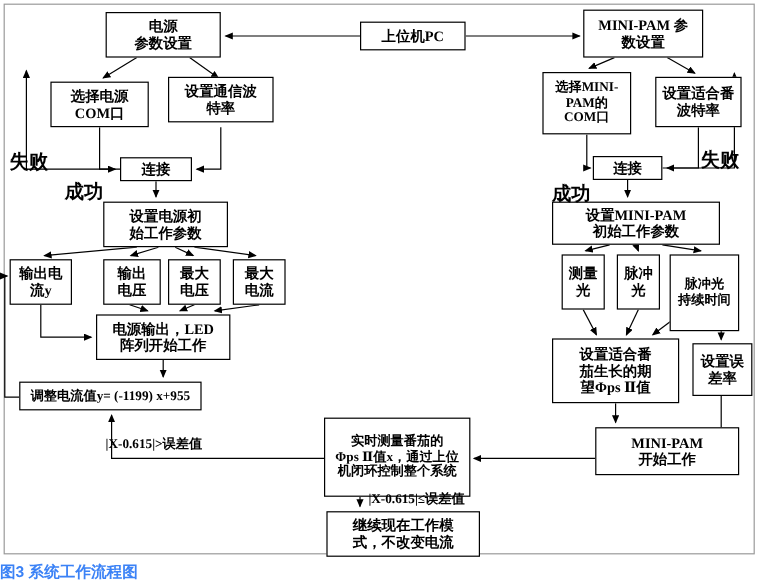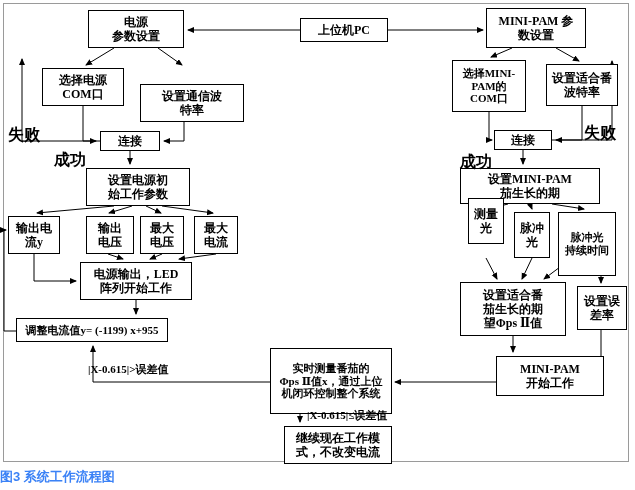--- a/index.html
+++ b/index.html
@@ -78,21 +78,21 @@
 </svg>
 
 <div class="node" style="left:300px;top:18px;width:88px;height:24px">上位机PC</div>
 <div class="node" style="left:88px;top:10px;width:96px;height:38px">电源
 参数设置</div>
 <div class="node" style="left:486px;top:8px;width:100px;height:40px">MINI-PAM 参
 数设置</div>
 
 <div class="node" style="left:42px;top:68px;width:82px;height:38px">选择电源
 COM口</div>
-<div class="node" style="left:140px;top:84px;width:104px;height:38px">设置通信波
+<div class="node" style="left:140px;top:64px;width:88px;height:38px">设置通信波
 特率</div>
 <div class="node" style="left:100px;top:131px;width:60px;height:20px">连接</div>
 <div class="node" style="left:86px;top:168px;width:104px;height:38px">设置电源初
 始工作参数</div>
 <div class="node" style="left:8px;top:216px;width:52px;height:38px">输出电
 流y</div>
 <div class="node" style="left:86px;top:216px;width:48px;height:38px">输出
 电压</div>
 <div class="node" style="left:140px;top:216px;width:44px;height:38px">最大
 电压</div>
@@ -102,39 +102,39 @@
 阵列开始工作</div>
 <div class="node small" style="left:16px;top:318px;width:152px;height:24px">调整电流值y= (-1199) x+955</div>
 
 <div class="node small" style="left:452px;top:60px;width:74px;height:52px">选择MINI-
 PAM的
 COM口</div>
 <div class="node" style="left:546px;top:64px;width:72px;height:42px">设置适合番
 波特率</div>
 <div class="node" style="left:494px;top:130px;width:58px;height:20px">连接</div>
 <div class="node" style="left:460px;top:168px;width:140px;height:36px">设置MINI-PAM
-茄生长的期</div>
-<div class="node" style="left:468px;top:198px;width:36px;height:46px">测量
+初始工作参数</div>
+<div class="node" style="left:468px;top:212px;width:36px;height:46px">测量
 光</div>
 <div class="node" style="left:514px;top:212px;width:36px;height:46px">脉冲
 光</div>
 <div class="node small" style="left:558px;top:212px;width:58px;height:64px">脉冲光
 持续时间</div>
 <div class="node" style="left:460px;top:282px;width:106px;height:54px">设置适合番
 茄生长的期
 望Φps Ⅱ值</div>
 <div class="node" style="left:577px;top:286px;width:50px;height:44px">设置误
 差率</div>
-<div class="node" style="left:496px;top:356px;width:108px;height:40px">MINI-PAM
+<div class="node" style="left:496px;top:356px;width:120px;height:40px">MINI-PAM
 开始工作</div>
 
 <div class="node small" style="left:270px;top:348px;width:122px;height:66px">实时测量番茄的
 Φps Ⅱ值x，通过上位
 机闭环控制整个系统</div>
-<div class="node" style="left:284px;top:426px;width:108px;height:38px">继续现在工作模
+<div class="node" style="left:272px;top:426px;width:128px;height:38px">继续现在工作模
 式，不改变电流</div>
 
 <div class="lbl" style="left:8px;top:125px">失败</div>
 <div class="lbl" style="left:54px;top:150px">成功</div>
 <div class="lbl" style="left:584px;top:123px">失败</div>
 <div class="lbl" style="left:460px;top:152px">成功</div>
 <div class="lbl formula" style="left:88px;top:362px">|X-0.615|&gt;误差值</div>
 <div class="lbl formula" style="left:307px;top:408px">|X-0.615|≤误差值</div>
 
 <div class="caption">图3 系统工作流程图</div>

